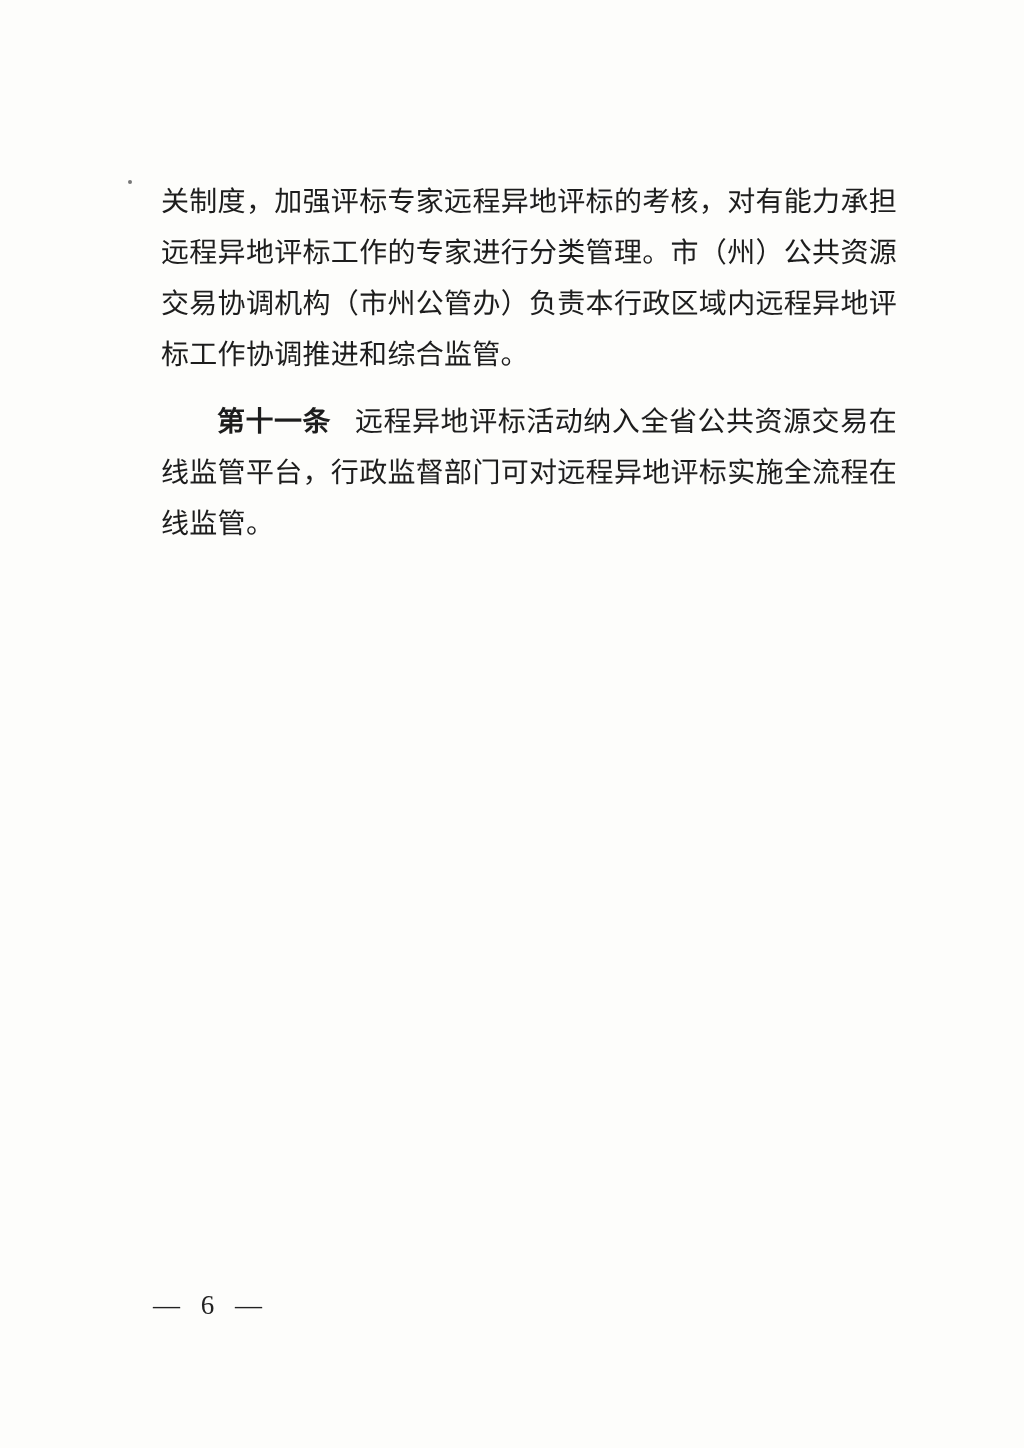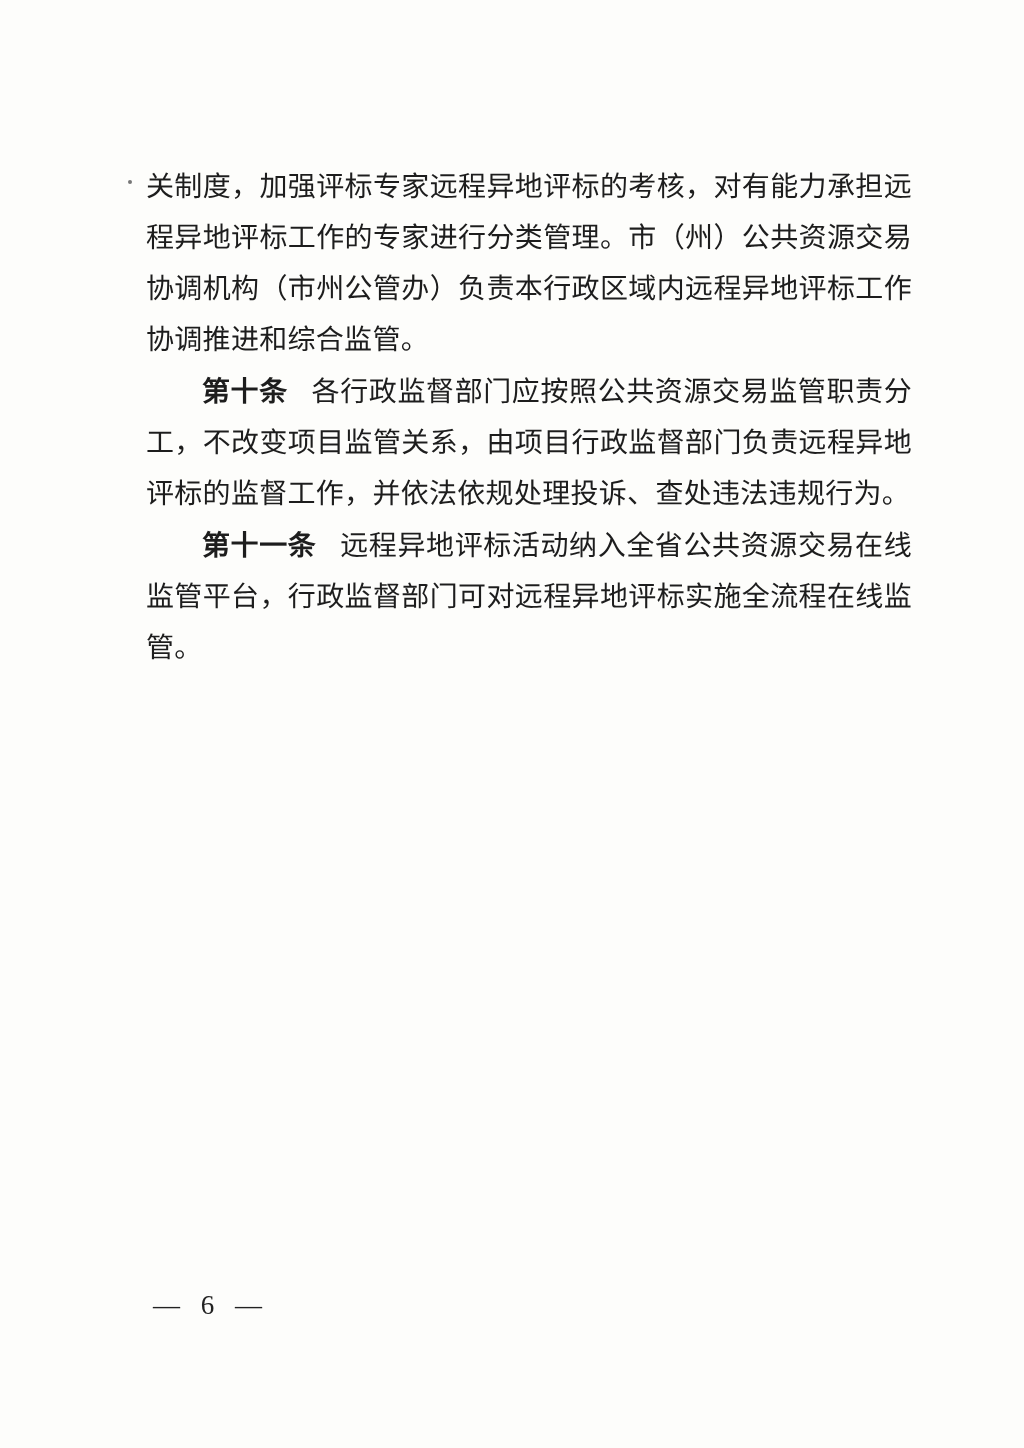--- a/index.html
+++ b/index.html
@@ -31,21 +31,21 @@
     left: 145px;
     top: 160px;
     width: 768px;
     font-size: 28px;
     line-height: 51px;
     text-align: justify;
     text-justify: inter-ideograph;
     letter-spacing: 0.3px;
   }
   .para {
-    margin: 1px;
+    margin: 16px;
     text-indent: 2em;
     text-align: justify;
     text-align-last: left;
   }
   .para.no-indent {
     text-indent: 0;
   }
   .art-head {
     font-weight: 700;
     font-family: "Liberation Sans", "DejaVu Sans", sans-serif;
@@ -66,21 +66,20 @@
 <div class="page">
 
   <div class="scan-dot"></div>
 
   <main class="content">
 
     <p class="para no-indent"><span>关制度，加强评标专家远程异地评标的考核，对有能力承担远程异地评标工作的专家进行分类管理。市（州）公共资源交易协调机构（市州公管办）负责本行政区域内远程异地评标工作协调推进和综合监管。</span></p>
 
 
 
-    <p class="para"><span class="art-head">第十条</span><span>各行政监督部门应按照公共资源交易监管职责分工，不改变项目监管关系，由项目行政监督部门负责远程异地评标的监督工作，并依法依规处理投诉、查处违法违规行为。</span></p>
 
     <p class="para"><span class="art-head">第十一条</span><span>远程异地评标活动纳入全省公共资源交易在线监管平台，行政监督部门可对远程异地评标实施全流程在线监管。</span></p>
 
   </main>
 
   <footer class="footer"><span>— 6 —</span></footer>
 
 </div>
 
 </body></html>

